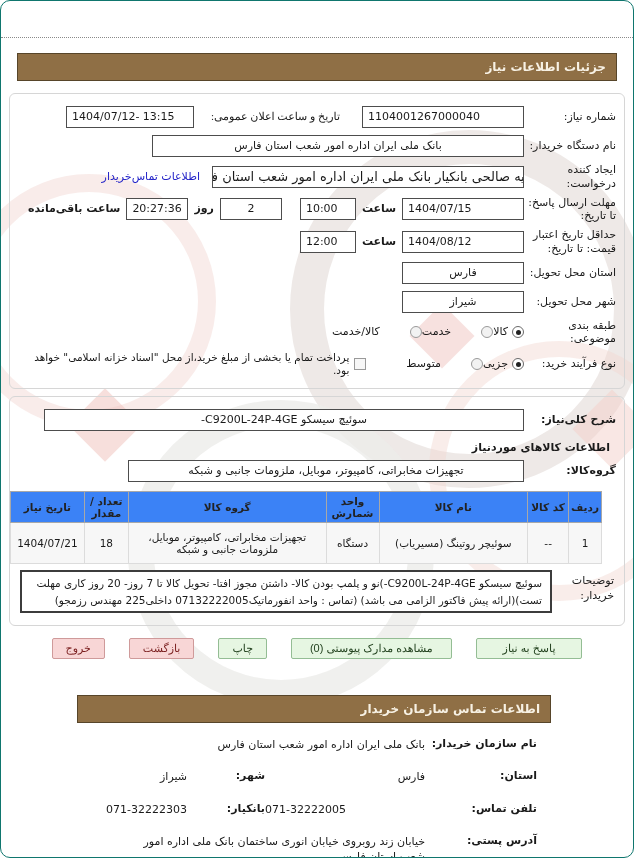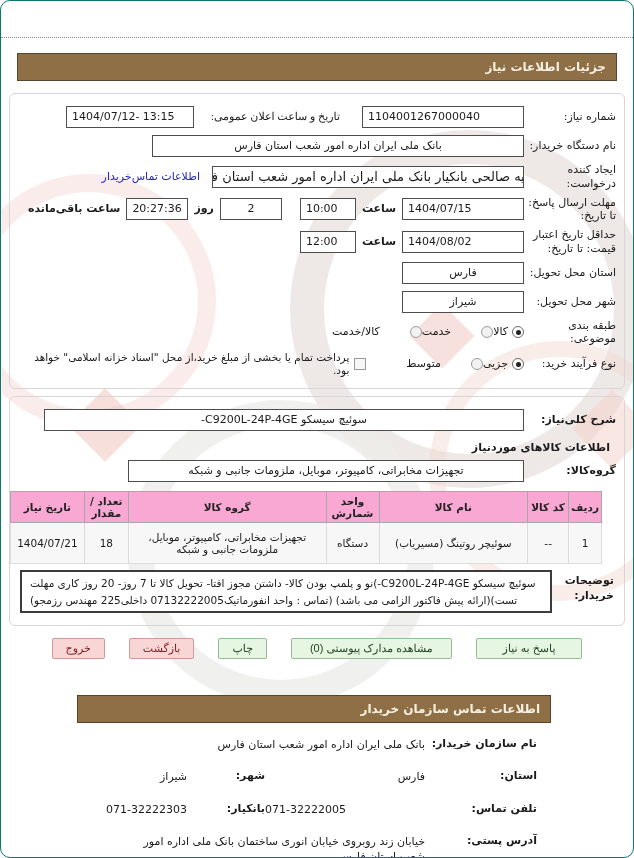--- a/index.html
+++ b/index.html
@@ -68,32 +68,32 @@
   .checkbox {
     width: 12px; height: 12px; border:1px solid #9a9a9a; background:#f7f7f7;
     display:inline-block; flex:none; margin-left:5px;
   }
   .opt { margin-left: 26px; }
 
   .goods-heading { font-weight: bold; margin: 9px 6px 2px 0; }
 
   table.goods { border-collapse: collapse; margin: 8px 14px 4px 14px; width: 592px; }
   table.goods th {
-    background:#f9a8d4; border:1px solid #a8a8a8;
+    background:#3b82f6; border:1px solid #a8a8a8;
     font-size: 10.5px; font-weight: bold; padding: 3px 2px; color:#222;
   }
   table.goods td {
     background:#f7f7f7; border:1px solid #dcdcdc;
     font-size: 10.5px; text-align:center; padding: 8px 3px;
   }
   .notes-row { display:flex; margin: 6px 2px 4px 2px; }
-  .notes-lbl { width: 62px; flex:none; font-weight:bold; padding-top:4px; line-height:1.3; }
+  .notes-lbl { width: 62px; flex:none; font-weight:normal; padding-top:4px; line-height:1.3; }
   .notes-box {
     flex: 1; border: 2px solid #3c3c3c; background:#fff;
-    padding: 3px 8px; font-size: 10.5px; line-height: 1.55; text-align: left;
+    padding: 3px 8px; font-size: 10.5px; line-height: 1.55; text-align: right;
   }
 
   .btn-row { display:flex; justify-content:center; gap: 24px; margin-top: 12px; }
   .btn {
     height: 21px; line-height: 19px; padding: 0 13px;
     font-size: 11px; border-radius: 2px; cursor: pointer; white-space:nowrap;
   }
   .btn.green { background:#e6f6e2; border:1px solid #94bd94; color:#23421f; }
   .btn.pink  { background:#f8d6d6; border:1px solid #cf9a9a; color:#7a1f1f; }
 
@@ -169,21 +169,21 @@
         <span class="lbl sm-gap">روز</span>
         <div class="tb" style="width:62px">
             <span class="num">20:27:36</span>
           </div>
         <span class="lbl sm-gap">ساعت باقی‌مانده</span>
       </div>
 
       <div class="frow">
         <span class="lbl w92">حداقل تاریخ اعتبار قیمت: تا تاریخ:</span>
         <div class="tb" style="width:122px">
-            <span class="num">1404/08/02</span>
+            <span class="num">1404/08/12</span>
           </div>
         <span class="lbl sm-gap">ساعت</span>
         <div class="tb" style="width:56px">
             <span class="num">12:00</span>
           </div>
       </div>
 
       <div class="frow">
         <span class="lbl w92">استان محل تحویل:</span>
         <div class="tb center" style="width:122px">

